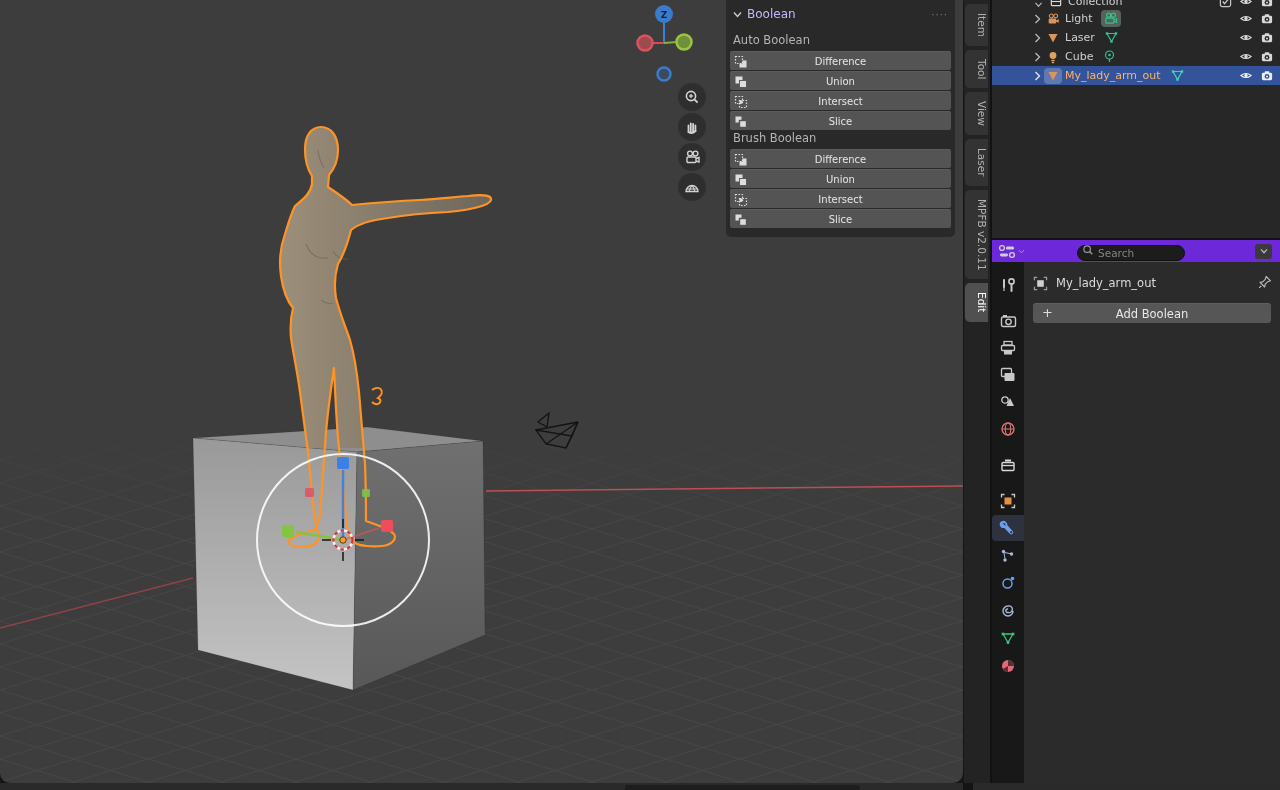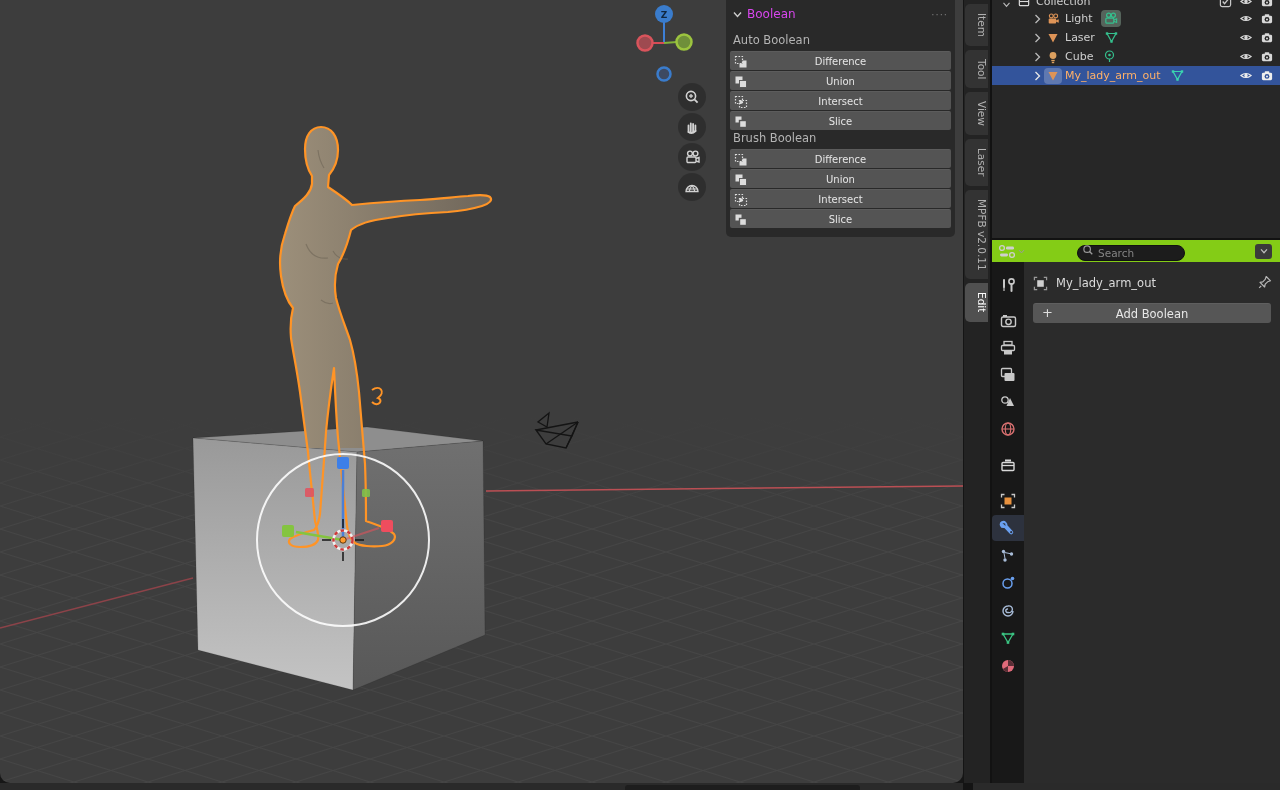--- a/index.html
+++ b/index.html
@@ -10,21 +10,21 @@
   
   #viewport { position:absolute; left:0; top:0; width:963px; height:783px;
               background:#3d3d3d; border-radius:0 0 10px 10px; overflow:hidden; }
   #scene { position:absolute; left:0; top:0; }
 
   
   #bool-panel { position:absolute; left:726px; top:0; width:229px;
                 background:rgba(41,41,41,0.96); border-radius:0 0 5px 5px;
                 padding:5px 3px 8px 3px; }
   .bp-header { display:flex; align-items:center; height:18px; padding:0 4px; }
-  .bp-title { color:#d946ef; font-size:12px; margin-left:5px; }
+  .bp-title { color:#c4b5fd; font-size:12px; margin-left:5px; }
   .bp-drag { margin-left:auto; color:#7a7a7a; font-size:10px; letter-spacing:1px; }
   .bp-section-label { color:#b4b4b4; font-size:11.5px; margin:10px 4px 4px 4px; height:14px; }
   .bp-btn { position:relative; height:19px; margin:0 1px 1px 1px; background:#545454;
             border-radius:2px; border-top:1px solid rgba(255,255,255,0.05);
             display:flex; align-items:center; justify-content:center; cursor:default; }
   .bp-btn .lbl { color:#e6e6e6; font-size:10px; }
   .bp-btn .ic { position:absolute; left:4px; top:2.5px; }
 
   
   #ntabs { position:absolute; left:963px; top:0; width:27px; height:783px;
@@ -36,35 +36,35 @@
   .ntab.active { background:#505050; color:#ffffff; }
 
   
   #right { position:absolute; left:990px; top:0; width:290px; height:783px;
            background:#272727; border-left:2px solid #121212; }
 
   
   #outliner { position:absolute; left:0; top:0; width:288px; height:238px; background:#272727; }
   .ol-row { position:relative; display:flex; align-items:center; height:19px;
             padding-left:10px; color:#cfcfcf; font-size:11px; }
-  .ol-row.root { height:9px; overflow:hidden; }
+  .ol-row.root { height:9px; overflow:hidden;margin-left:32px; }
   .ol-row.selected { background:#33549b; }
   .ol-row.selected .ol-label { color:#ffb168; }
   .ol-chevron { width:14px; display:flex; justify-content:center; }
   .ol-obj-ic { width:18px; display:flex; justify-content:center; position:relative; }
   .ol-label { margin-left:3px; }
   .ol-data-ic { margin-left:9px; display:flex; }
   .ol-badge { background:#55645b; border-radius:4px; padding:1px 2px; display:flex; }
   .ol-right { position:absolute; right:6px; display:flex; gap:7px; align-items:center; }
   .indent { width:28px; flex:none; }
 
   
   #props { position:absolute; left:0; top:238px; width:288px; height:545px; background:#2b2b2b; }
   #props-header { position:absolute; left:0; top:0; width:288px; height:24px;
-                  background:#84cc16; border-top:2px solid #121212; display:flex; align-items:center; }
+                  background:#6d28d9; border-top:2px solid #121212; display:flex; align-items:center; }
   .editor-type-btn { display:flex; align-items:center; margin-left:6px; gap:2px; }
   .search-wrap { position:relative; margin-left:52px; }
   .search-input { width:108px; height:16px; background:#1c1c1c; border:1px solid #111;
                   border-radius:8px; color:#cfcfcf; font-size:10.5px; padding:0 6px 0 20px;
                   outline:none; font-family:"DejaVu Sans", sans-serif; }
   .search-input::placeholder { color:#848484; }
   .search-mag { position:absolute; left:5px; top:2px; }
   .hdr-dd-btn { margin-left:auto; margin-right:8px; width:17px; height:15px; background:#3a3a3a;
                 border-radius:3px; display:flex; align-items:center; justify-content:center; }
 

